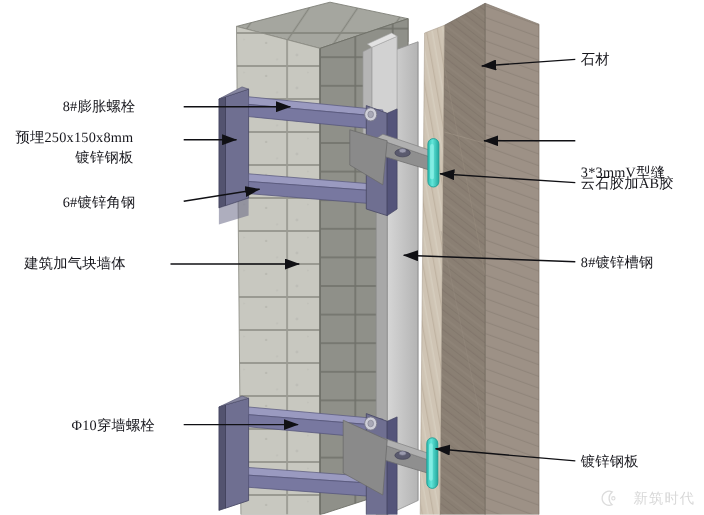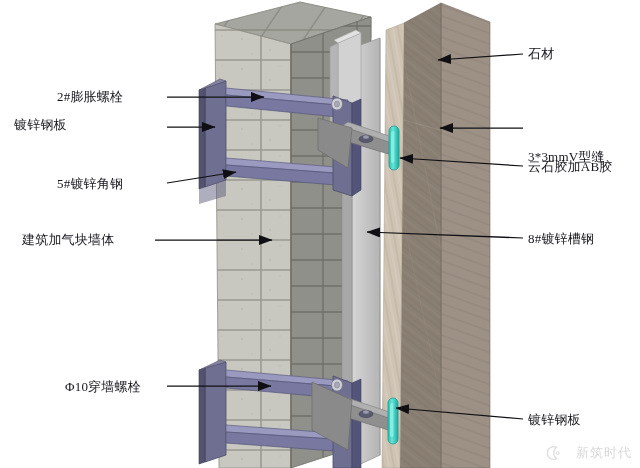--- a/index.html
+++ b/index.html
@@ -210,29 +210,30 @@
         <line x1="167" y1="386" x2="271" y2="386" stroke="#101014" stroke-width="1.25" marker-end="url(#arrR)"></line>
         <line x1="523" y1="54" x2="438" y2="60" stroke="#101014" stroke-width="1.25" marker-end="url(#arrL)"></line>
         <line x1="523" y1="128" x2="440" y2="128" stroke="#101014" stroke-width="1.25" marker-end="url(#arrL)"></line>
         <line x1="523" y1="166" x2="400" y2="158" stroke="#101014" stroke-width="1.25" marker-end="url(#arrL)"></line>
         <line x1="523" y1="238" x2="367" y2="232" stroke="#101014" stroke-width="1.25" marker-end="url(#arrL)"></line>
         <line x1="523" y1="419" x2="396" y2="408" stroke="#101014" stroke-width="1.25" marker-end="url(#arrL)"></line>
       </g>
   </svg>
 
   <div class="lbl left" style="left:57px; top:88px;">
-    <span>2#膨胀螺栓</span>
+    <span>8#膨胀螺栓</span>
   </div>
 
   <div class="lbl left" style="left:14px; top:116px; text-align:left;">
+    <span>预埋250x150x8mm</span>
     <span class="l2" style="text-align:right;">镀锌钢板</span>
   </div>
 
   <div class="lbl left" style="left:57px; top:175px;">
-    <span>5#镀锌角钢</span>
+    <span>6#镀锌角钢</span>
   </div>
 
   <div class="lbl left" style="left:22px; top:231px;">
     <span>建筑加气块墙体</span>
   </div>
 
   <div class="lbl left" style="left:45px; top:378px;margin-left:20px;">
     <span>Φ10穿墙螺栓</span>
   </div>
 

